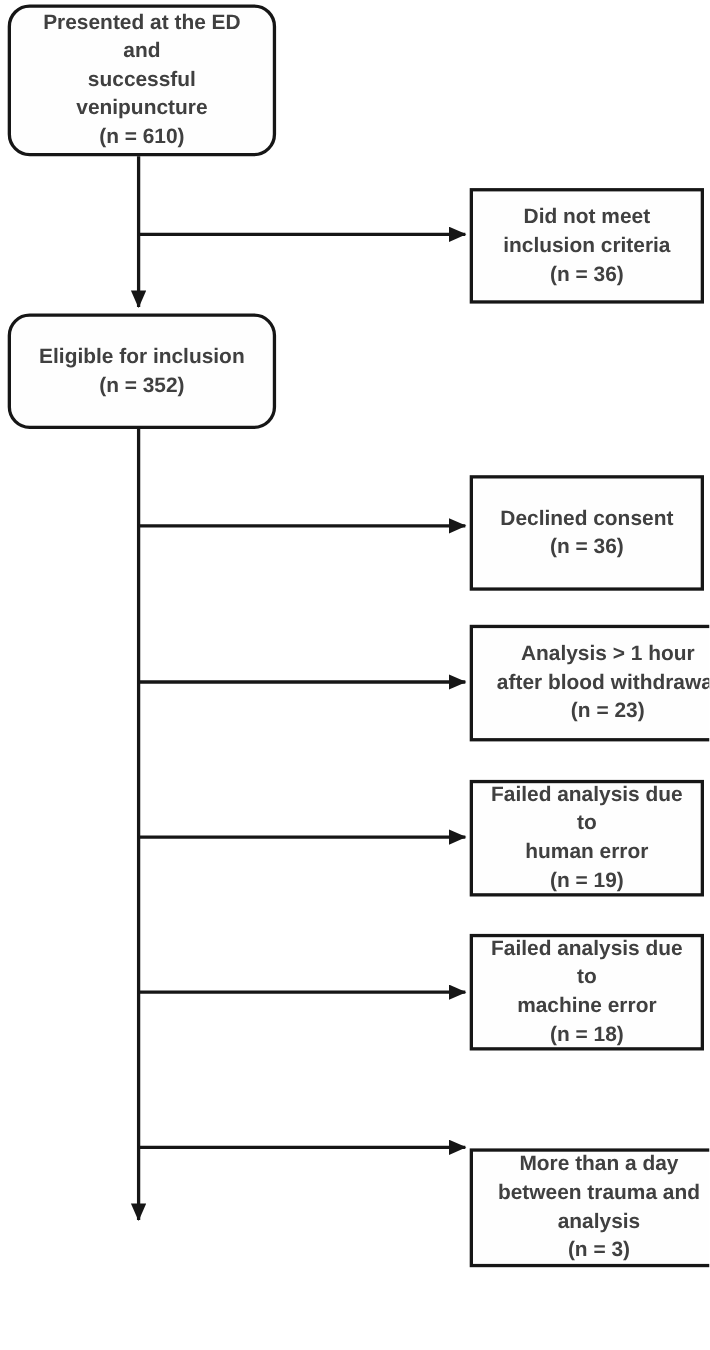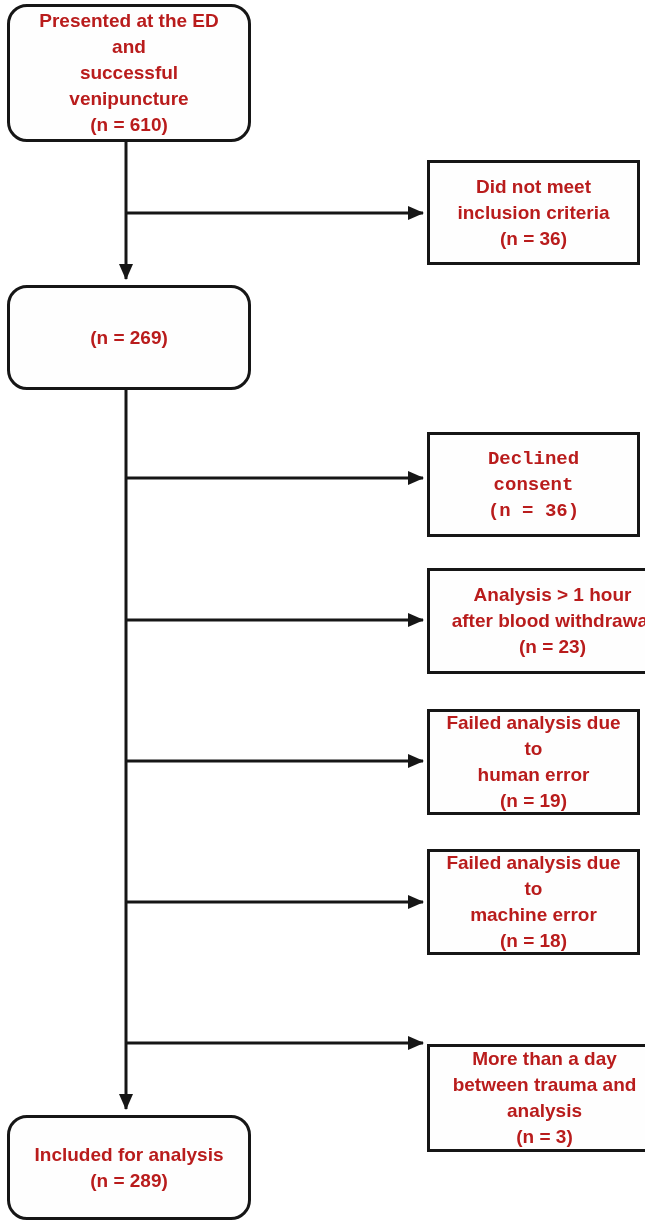--- a/index.html
+++ b/index.html
@@ -19,33 +19,33 @@
   .node {
     position: absolute;
     box-sizing: border-box;
     background: #fefefe;
     border: 3.5px solid #161616;
     display: flex;
     flex-direction: column;
     align-items: center;
     justify-content: center;
     text-align: center;
-    color: #b91c1c;
+    color: #404040;
     font-weight: bold;
     font-size: 19px;
     line-height: 26px;
     padding: 16px;
   }
   .node .label, .node .count { white-space: pre-line; }
   .rounded { border-radius: 20px; }
   
   #n-presented  { left: 7px;   top: 4px;    width: 244px; height: 138px; }
-  #n-didnotmeet { left: 427px; top: 160px;  width: 213px; height: 105px; }
+  #n-didnotmeet { left: 427px; top: 171px;  width: 213px; height: 105px; }
   #n-eligible   { left: 7px;   top: 285px;  width: 244px; height: 105px; }
-  #n-declined   { left: 427px; top: 432px;  width: 213px; height: 105px; font-family: Liberation Mono, monospace; }
+  #n-declined   { left: 427px; top: 432px;  width: 213px; height: 105px; }
   #n-late       { left: 427px; top: 568px;  width: 251px; height: 106px; }
   #n-human      { left: 427px; top: 709px;  width: 213px; height: 106px; }
   #n-machine    { left: 427px; top: 849px;  width: 213px; height: 106px; }
   #n-daybetween { left: 427px; top: 1044px;  width: 235px; height: 108px; align-items: center; }
   #n-included   { left: 7px;   top: 1115px; width: 244px; height: 105px; }
 </style>
 </head>
 <body>
 
 <div class="canvas">
@@ -74,21 +74,22 @@
     <span class="count">(n = 610)</span>
   </div>
 
   <div id="n-didnotmeet" class="node">
     <span class="label">Did not meet
 inclusion criteria</span>
     <span class="count">(n = 36)</span>
   </div>
 
   <div id="n-eligible" class="node rounded">
-    <span class="count">(n = 269)</span>
+    <span class="label">Eligible for inclusion</span>
+    <span class="count">(n = 352)</span>
   </div>
 
   <div id="n-declined" class="node">
     <span class="label">Declined consent</span>
     <span class="count">(n = 36)</span>
   </div>
 
   <div id="n-late" class="node">
     <span class="label">Analysis &gt; 1 hour
 after blood withdrawal</span>
@@ -107,18 +108,14 @@
     <span class="count">(n = 18)</span>
   </div>
 
   <div id="n-daybetween" class="node">
     <span class="label">More than a day
 between trauma and
 analysis</span>
     <span class="count">(n = 3)</span>
   </div>
 
-  <div id="n-included" class="node rounded">
-    <span class="label">Included for analysis</span>
-    <span class="count">(n = 289)</span>
-  </div>
 
 </div>
 
 </body></html>

